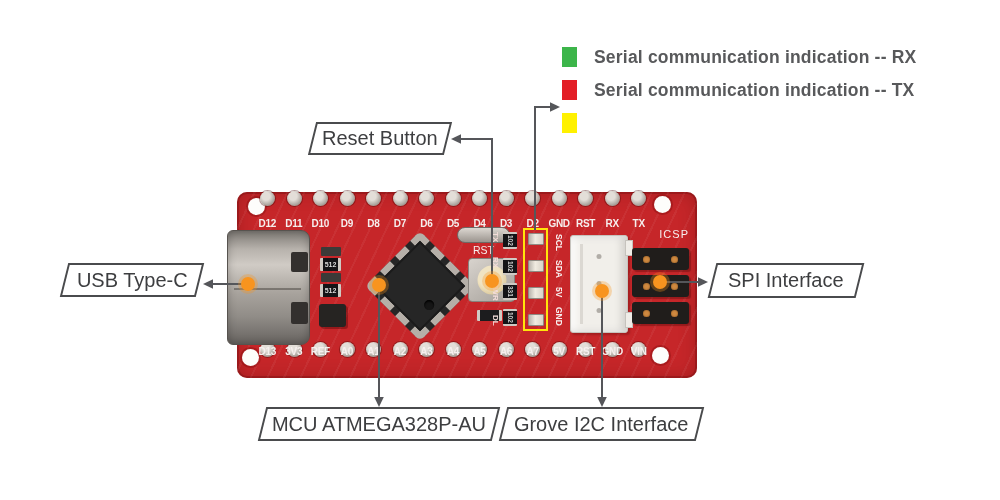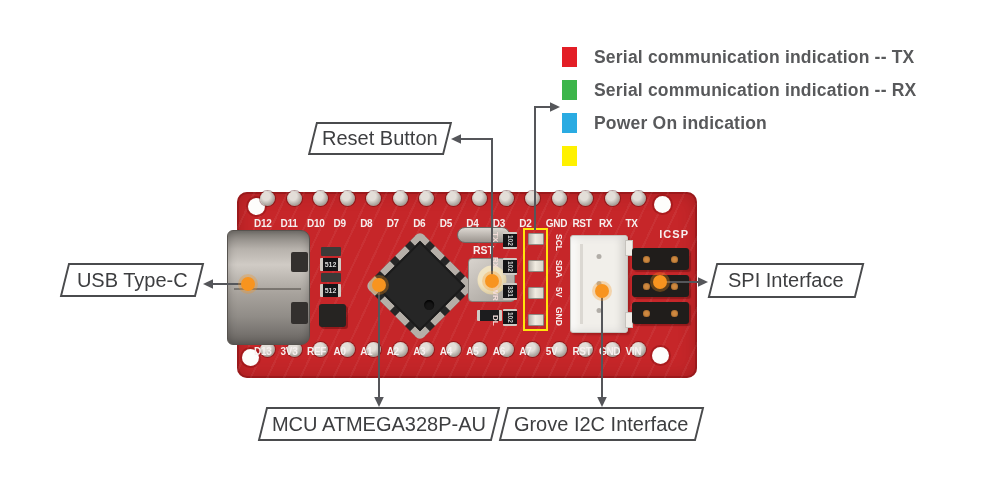--- a/index.html
+++ b/index.html
@@ -27,22 +27,22 @@
            box-shadow: inset 0 0 0 2px rgba(90,6,6,.28), inset 0 0 18px rgba(60,0,0,.25); z-index:1; }
   .board::before { content:""; position:absolute; inset:0; border-radius:10px;
            background:repeating-linear-gradient(115deg, rgba(255,255,255,.05) 0 2px, transparent 2px 15px); }
   .hole { position:absolute; width:17px; height:17px; border-radius:50%; background:#fdfdfb;
           box-shadow:0 0 0 2px rgba(120,10,10,.35); }
   .pin-row { position:absolute; left:23px; width:386px; display:flex; justify-content:space-between; }
   .pin { width:15px; height:15px; border-radius:50%;
          background:radial-gradient(circle at 40% 35%, #e3ded8 0 30%, #a59e97 70%, #7d766f 100%);
          box-shadow:0 0 0 1px rgba(70,5,5,.4); }
   .pin-label-row { position:absolute; left:17px; width:398px; display:flex; }
-  .pin-label { flex:1; text-align:left; font-size:10px; font-weight:bold; color:#f6efee; letter-spacing:-.3px; }
-  .board-text { position:absolute; font-weight:bold; color:#f6efee; }
+  .pin-label { flex:1; text-align:center; font-size:10px; font-weight:bold; color:#f6efee; letter-spacing:-.3px; }
+  .board-text { position:absolute; font-weight:normal; color:#f6efee; }
 
   
   .usb { position:absolute; left:-10px; top:38px; width:83px; height:115px; border-radius:6px 9px 9px 6px;
          background:linear-gradient(180deg,#7c7873 0%,#b7b2ac 16%,#d0cbc5 30%,#a8a39d 55%,#908c87 76%,#676360 100%);
          border:1px solid #57534f; box-shadow:inset 0 0 8px rgba(0,0,0,.25); }
   .usb-tab { position:absolute; width:17px; background:#33302e; border-radius:2px; left:63px; }
   .usb-seam { position:absolute; left:6px; right:8px; top:50%; height:2px; background:rgba(60,56,52,.45); }
 
   
   .cap  { position:absolute; left:84px; width:20px; height:9px; background:#3c3a38; border-radius:1px; }
@@ -314,33 +314,29 @@
       <circle cx="602" cy="291" r="10" opacity="0.3"></circle>
         <circle cx="602" cy="291" r="7"></circle>
       <circle cx="660" cy="282" r="10" opacity="0.3"></circle>
         <circle cx="660" cy="282" r="7"></circle>
     </g>
   </svg>
 
   <div class="legend">
 
       <div class="legend-row">
+        <span class="swatch" style="background-color: rgb(60, 181, 74);"></span>
+        <span class="legend-label">Serial communication indication -- RX</span>
+      </div>
+
+      <div class="legend-row">
         <span class="swatch" style="background-color: rgb(227, 30, 38);"></span>
         <span class="legend-label">Serial communication indication -- TX</span>
       </div>
 
-      <div class="legend-row">
-        <span class="swatch" style="background-color: rgb(60, 181, 74);"></span>
-        <span class="legend-label">Serial communication indication -- RX</span>
-      </div>
-
-      <div class="legend-row">
-        <span class="swatch" style="background-color: rgb(42, 171, 226);"></span>
-        <span class="legend-label">Power On indication</span>
-      </div>
 
       <div class="legend-row">
         <span class="swatch" style="background-color: rgb(255, 241, 0);"></span>
       </div>
     </div>
 
   <div class="callout" style="left:312px; top:122px; width:136px; height:33px; z-index:6;">
     <div class="plg">
       <span class="callout-text">Reset Button</span>
     </div>

